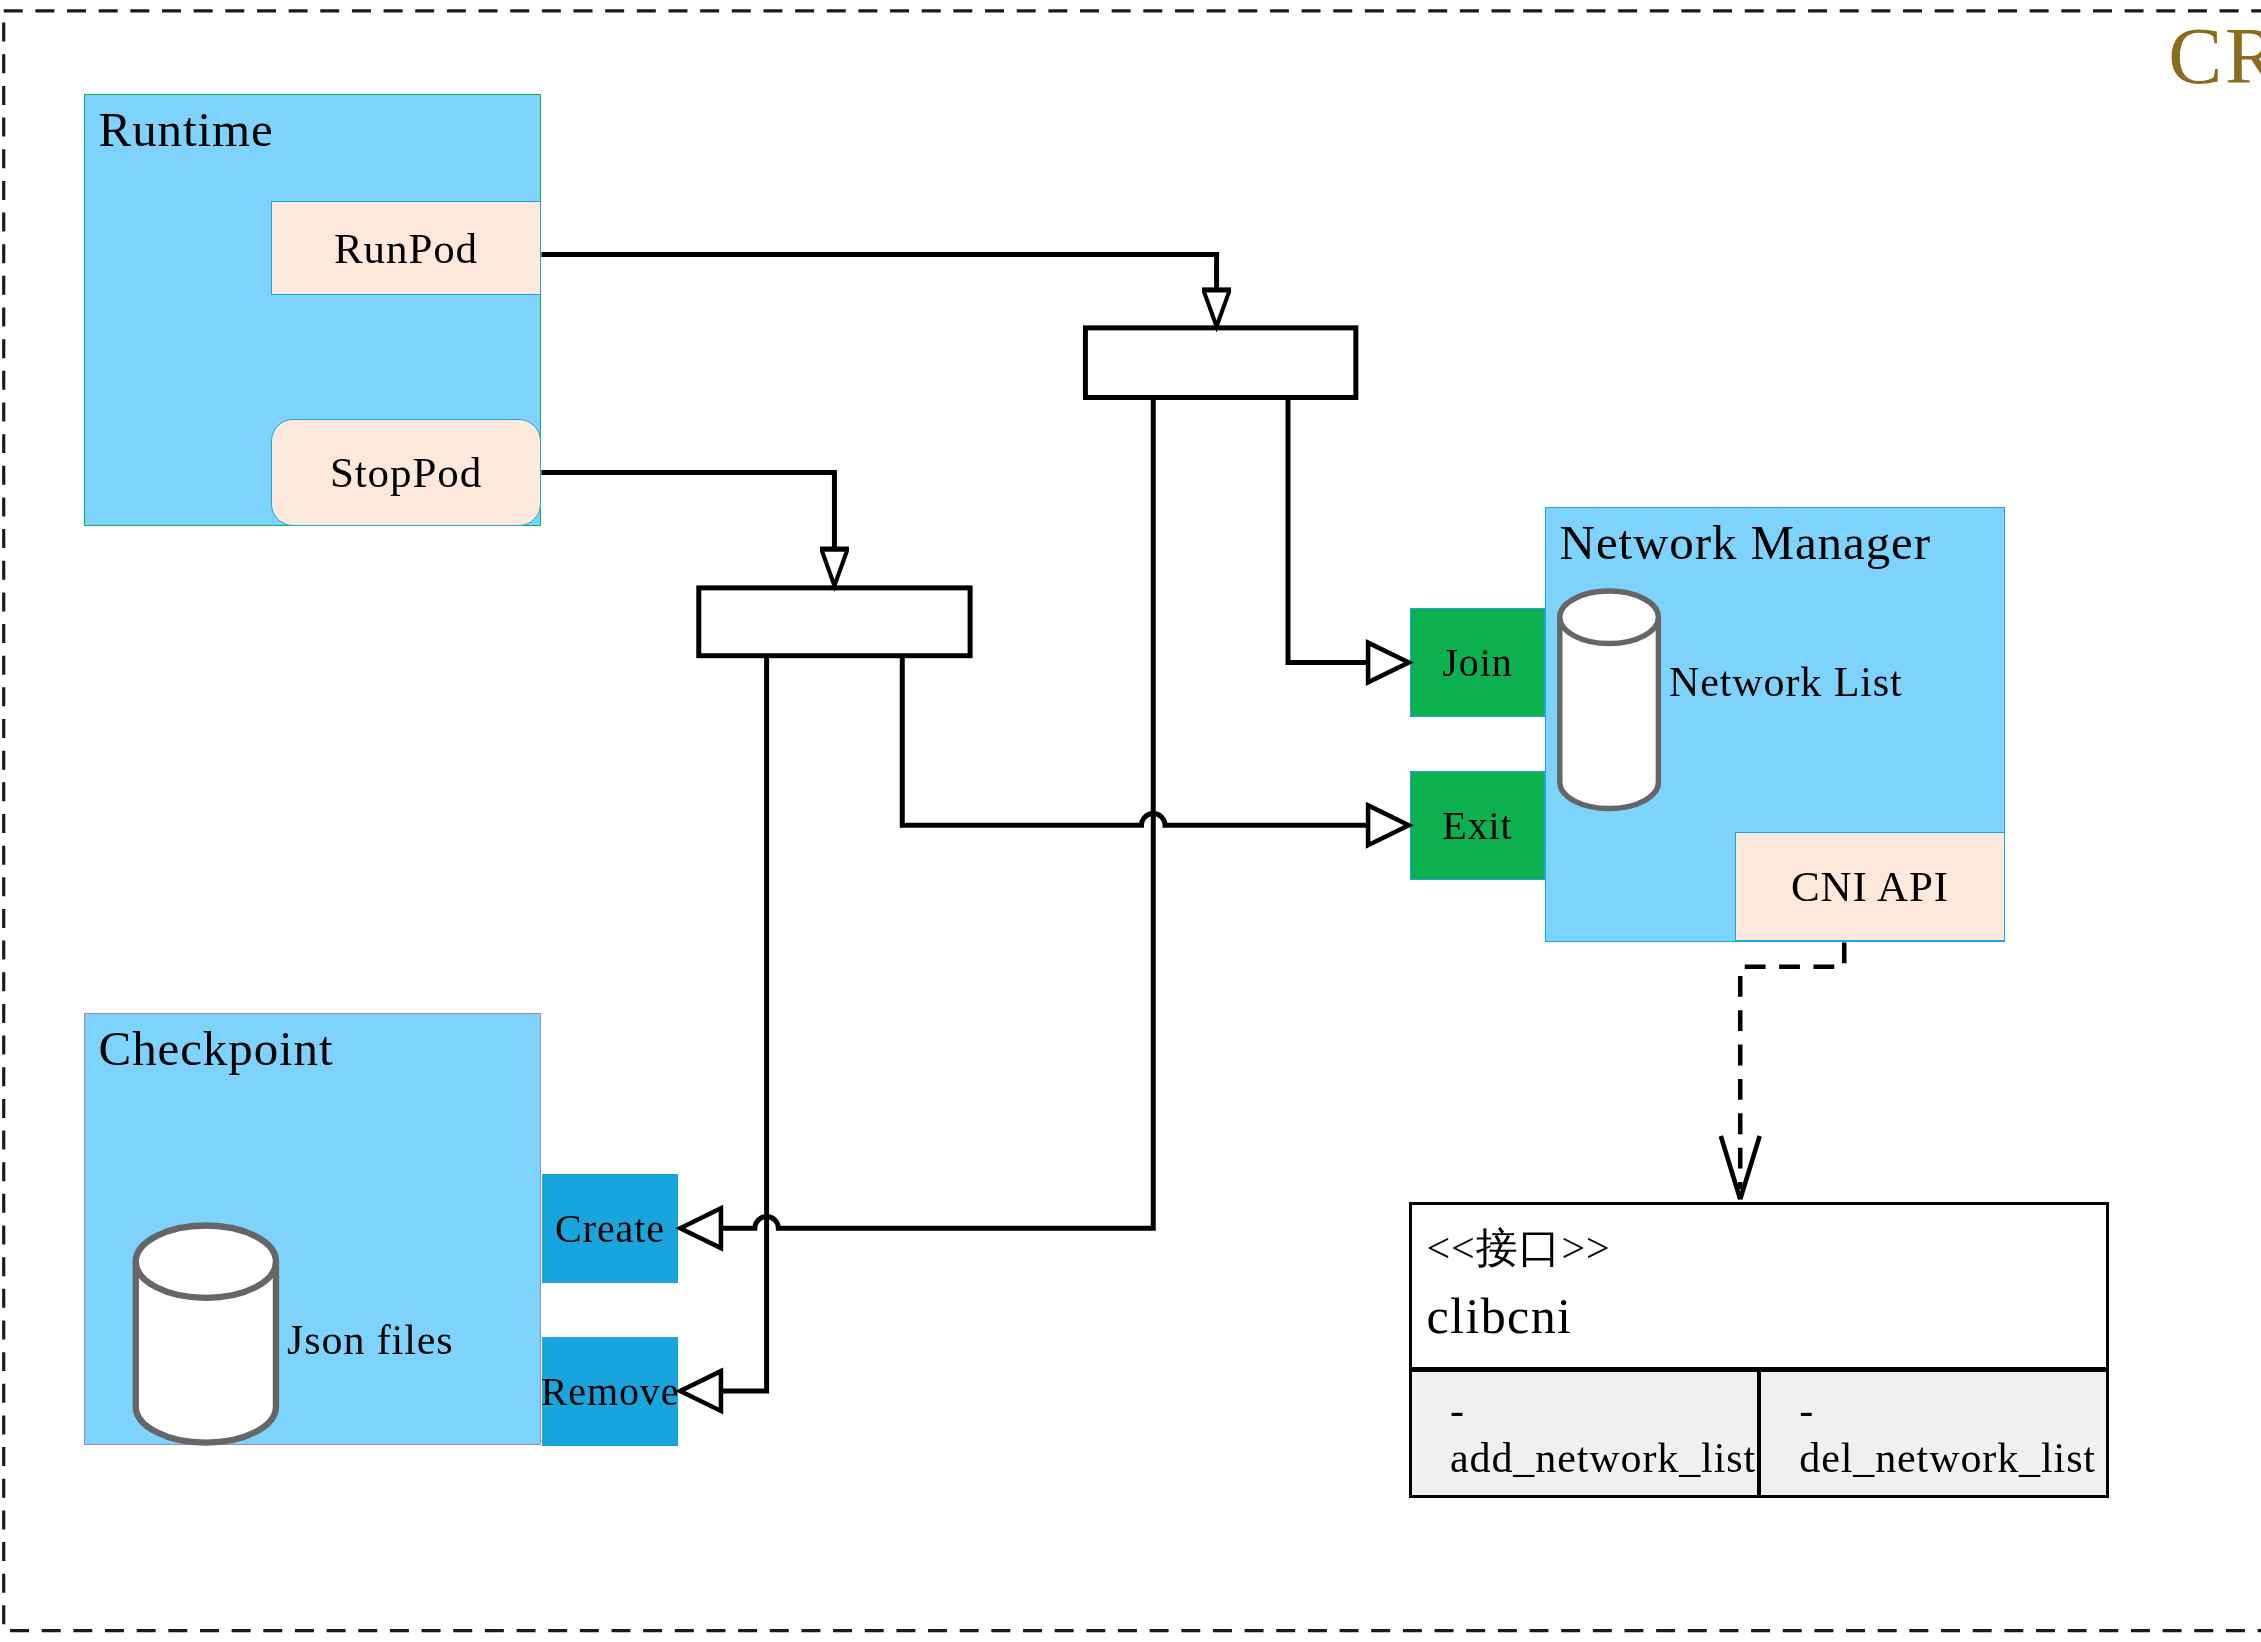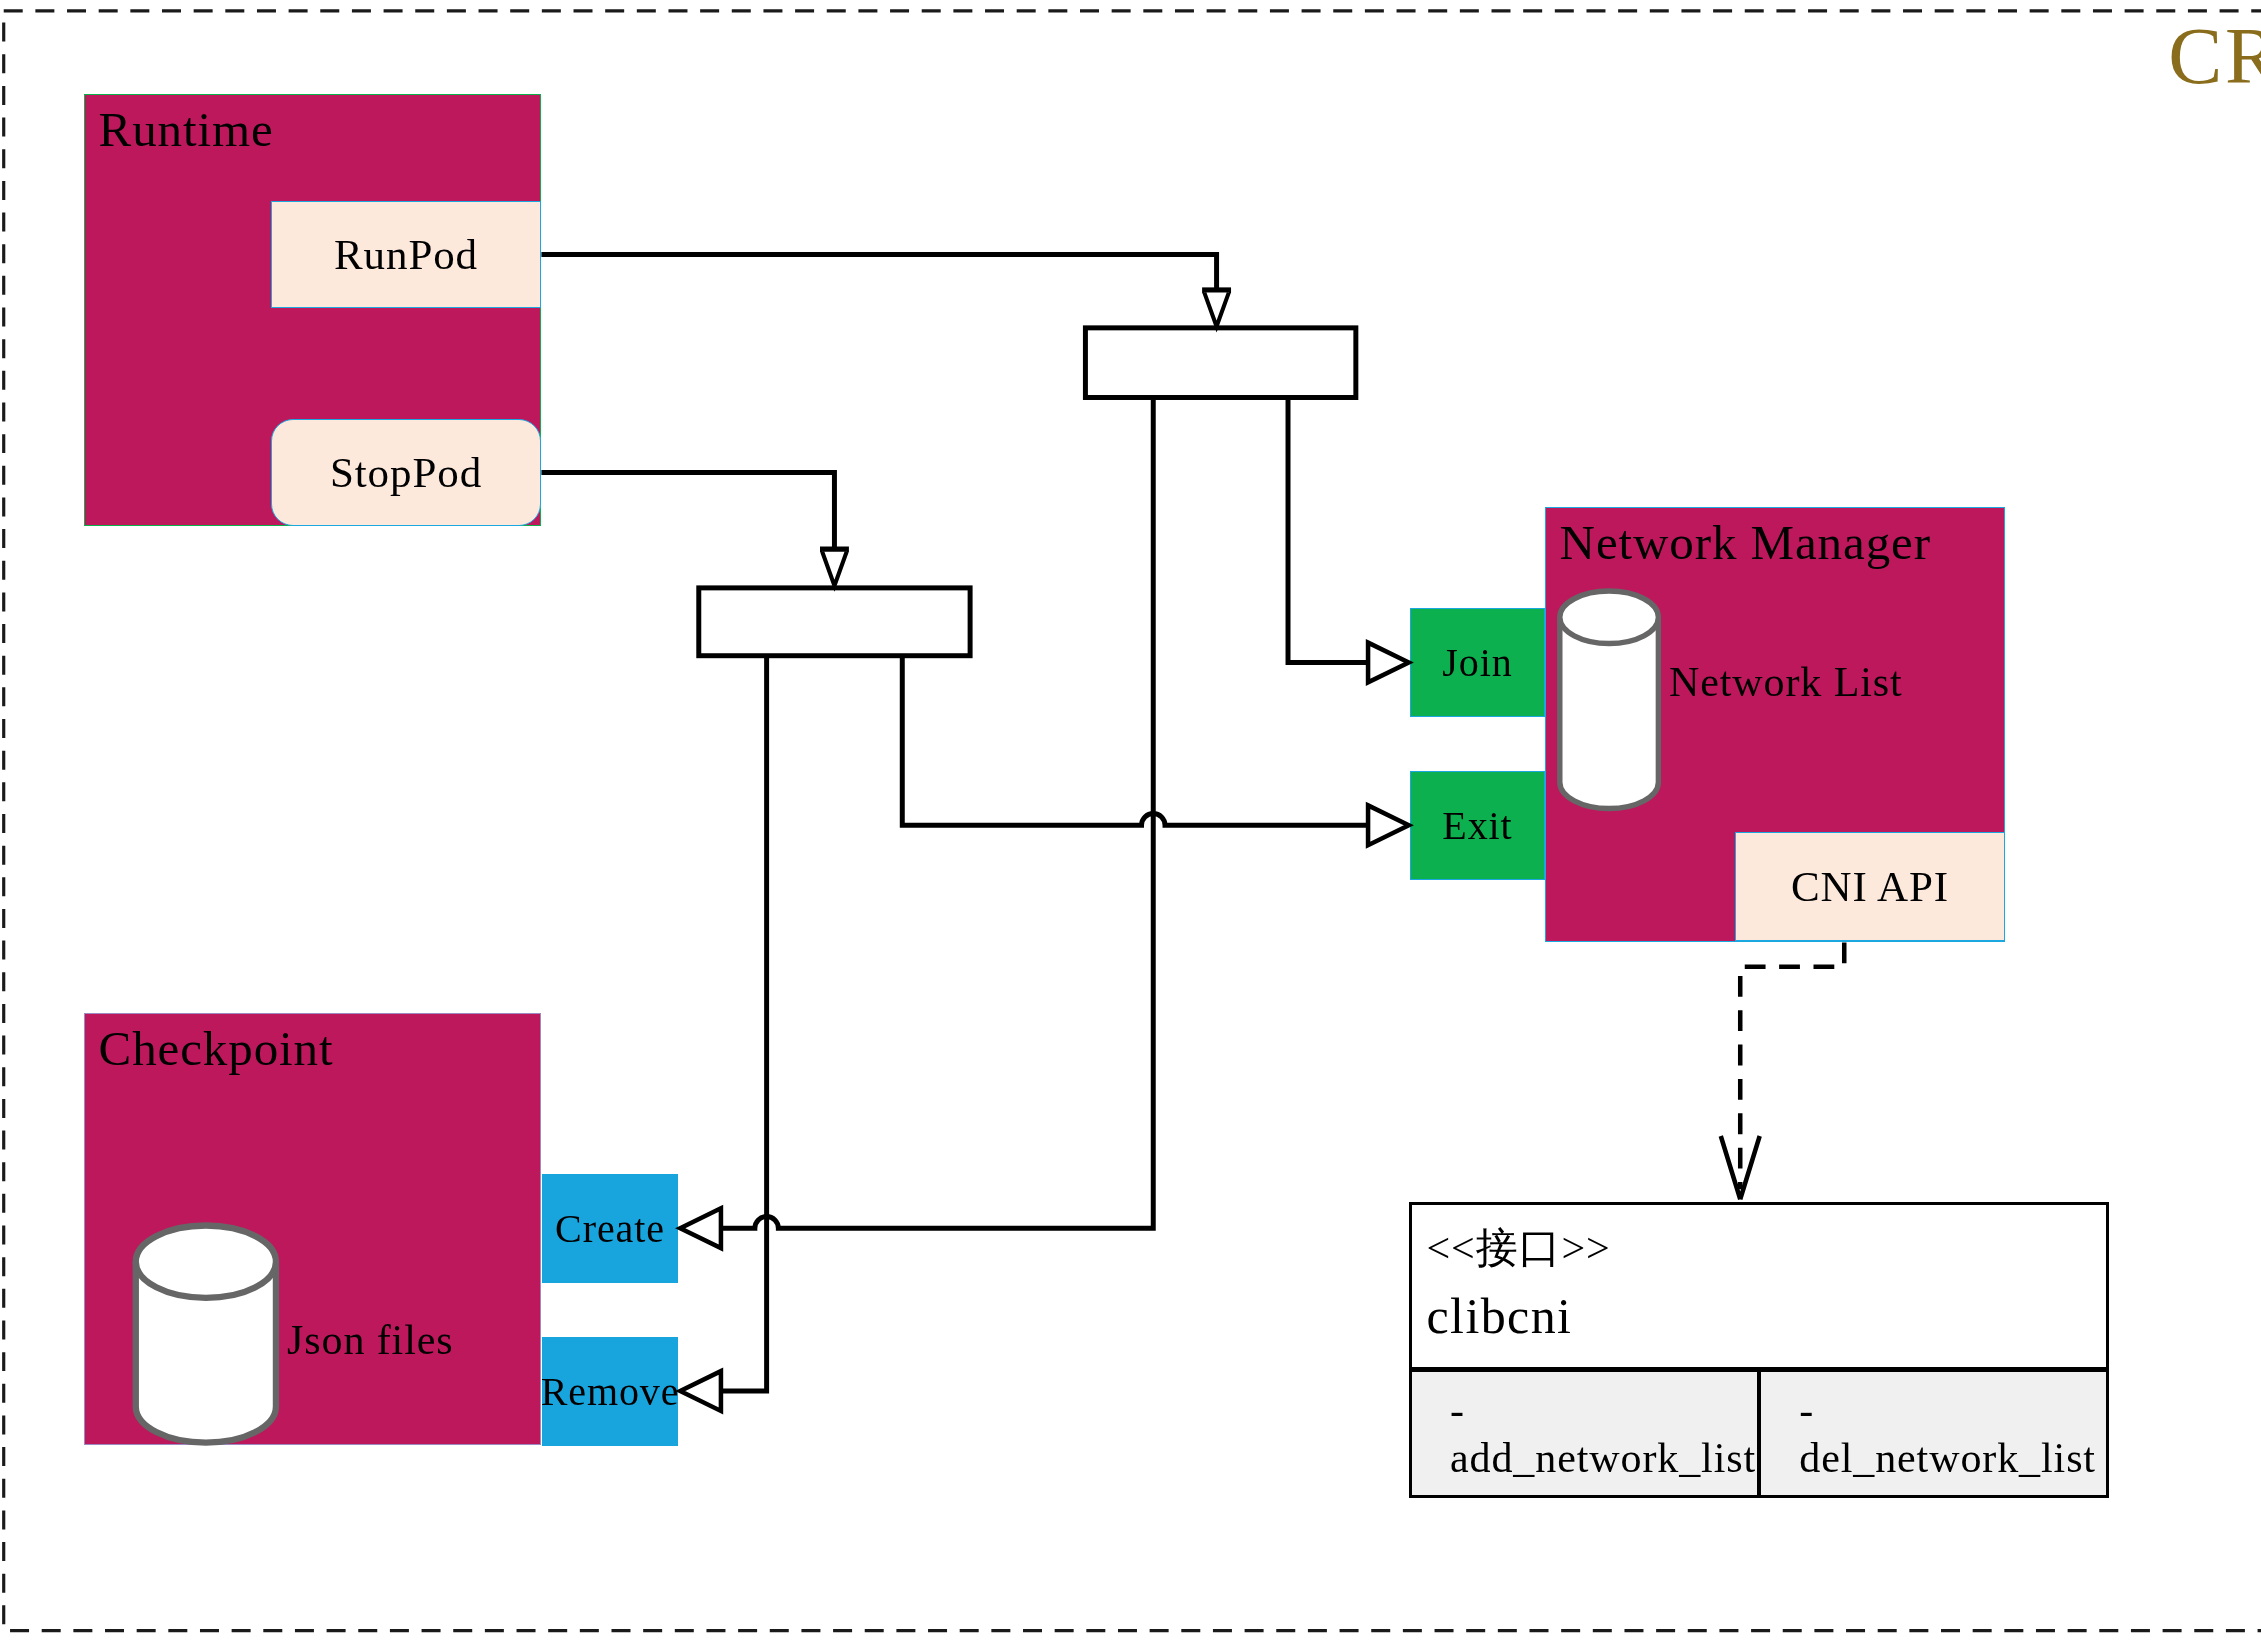--- a/index.html
+++ b/index.html
@@ -5,21 +5,21 @@
   html,body{margin:0;padding:0;background:#ffffff;}
   .stage{
     position:relative;
     width:2335px;height:1642px;
     background:#ffffff;
     font-family:"Liberation Serif","DejaVu Serif",serif;
     overflow:hidden;
   }
   svg.layer{position:absolute;left:0;top:0;pointer-events:none;}
   
-  .frame{position:absolute;background:#be185d;box-sizing:border-box;}
+  .frame{position:absolute;background:#7dd3fc;box-sizing:border-box;}
   .frame .frame-title{
     position:absolute;left:13.6px;top:6.3px;
     font-size:49px;color:#000;letter-spacing:0.9px;white-space:nowrap;
   }
   .runtime-frame{border:1.8px solid #0db14b;}
   .nm-frame{border:1.8px solid #1ba8e0;}
   .cp-frame{border:1.4px solid #9c8ac0;}
   
   .node{
     position:absolute;display:flex;align-items:center;justify-content:center;
@@ -55,21 +55,21 @@
 </head>
 <body>
 
 <div class="stage">
 
   <div class="cri-badge">CRI</div>
 
   <div class="frame runtime-frame" style="left:84px;top:94px;width:457px;height:432px;">
     <div class="frame-title">Runtime</div>
   </div>
-  <div class="node peach" style="left:271px;top:201px;width:270px;height:107px;">RunPod</div>
+  <div class="node peach" style="left:271px;top:201px;width:270px;height:94px;">RunPod</div>
   <div class="node peach" style="left:271px;top:419px;width:270px;height:107px;border-radius:22px;">StopPod</div>
 
   <div class="frame nm-frame" style="left:1545px;top:507px;width:460px;height:435px;text-decoration:underline;">
     <div class="frame-title">Network Manager</div>
   </div>
   <div class="node green small-label" style="left:1410px;top:608px;width:135px;height:109px;">Join</div>
   <div class="node green small-label" style="left:1410px;top:771px;width:135px;height:109px;">Exit</div>
   <div class="node peach" style="left:1735px;top:832px;width:270px;height:109px;">CNI API</div>
   <div class="cyl-label" style="left:1669px;top:658px;">Network List</div>
 

